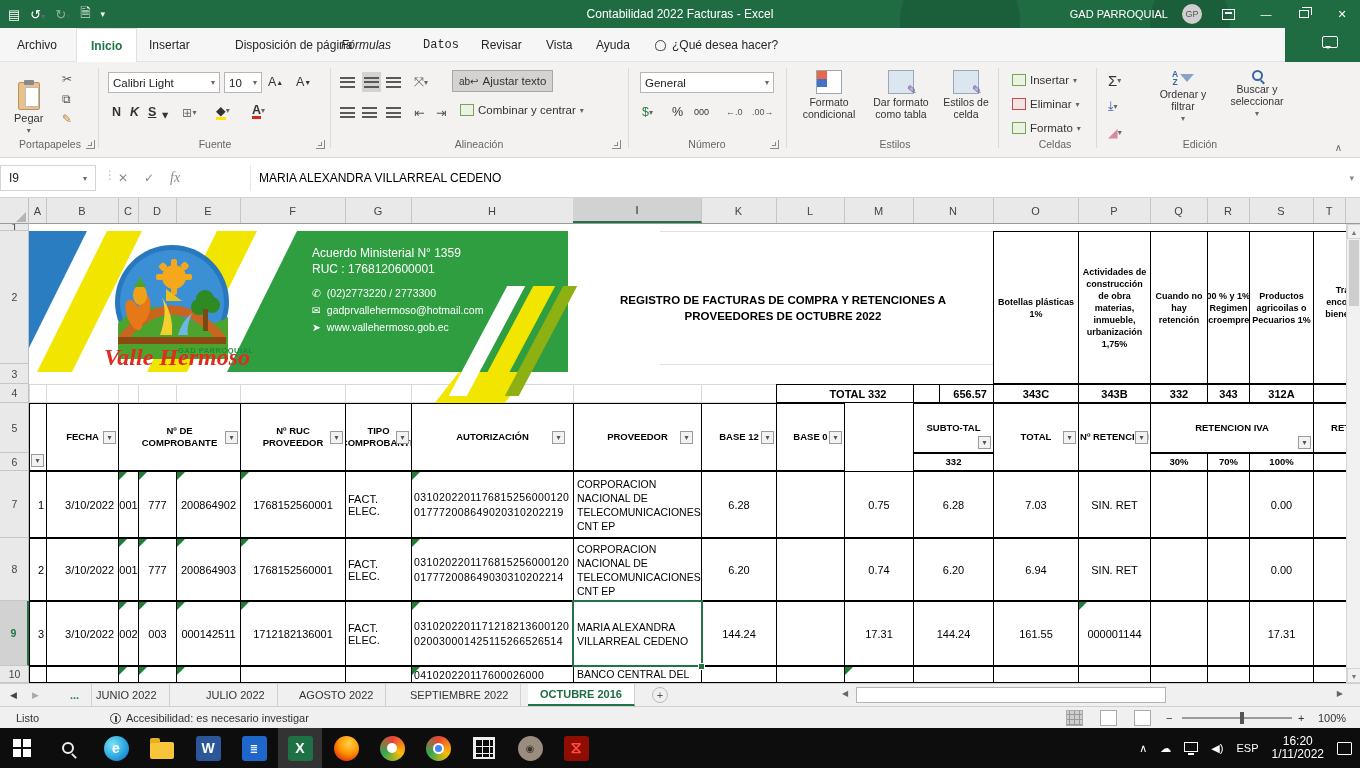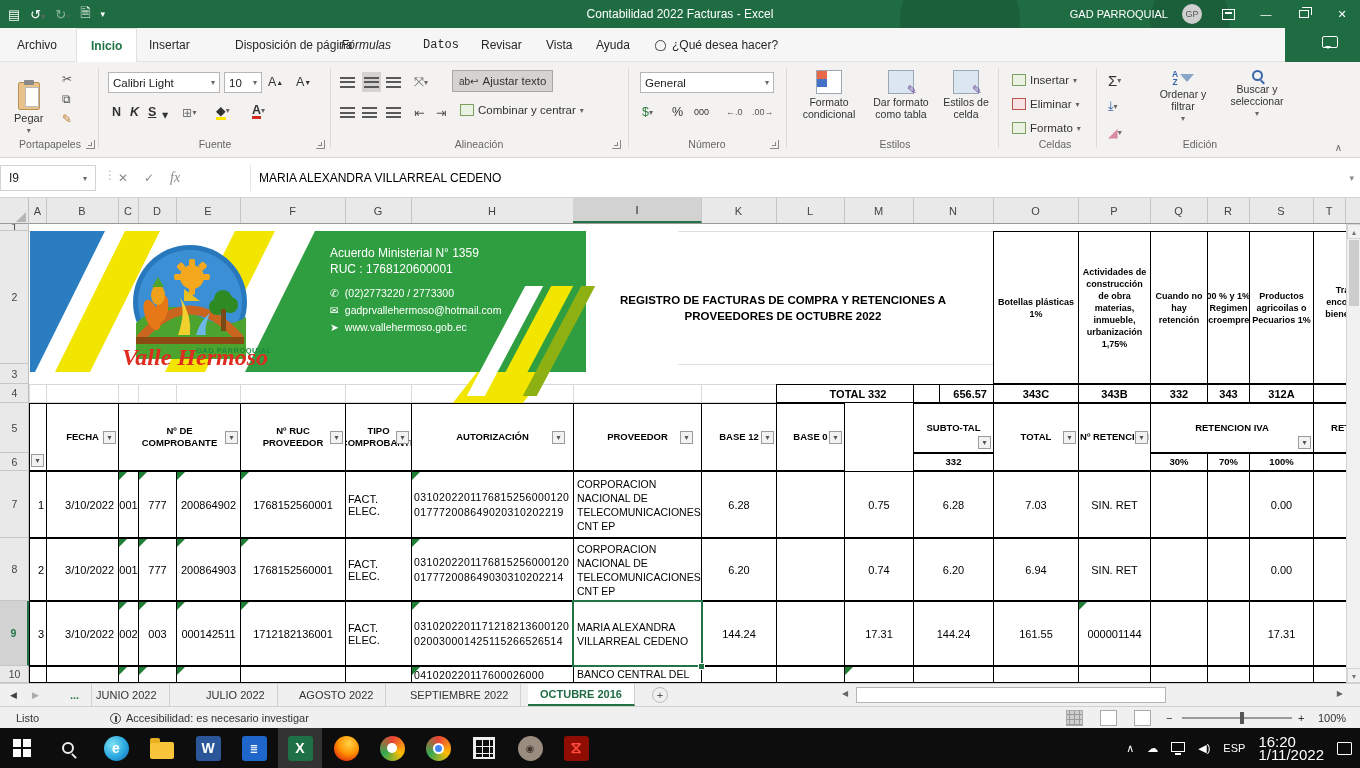--- a/index.html
+++ b/index.html
@@ -116,21 +116,21 @@
   .r23{top:7px;height:153px}
 
   .authcell{font-size:10.5px;letter-spacing:.4px;line-height:15px;word-break:break-all;padding:1px 2px;justify-content:flex-start;text-align:left;align-items:center;}
   .provcell{font-size:10.5px;line-height:14px;padding:1px 3px;justify-content:flex-start;text-align:left;}
 
   
   .selbox{position:absolute;left:572px;top:376px;width:131px;height:67px;border:2px solid #217346;pointer-events:none;}
   .handle{position:absolute;left:698px;top:439px;width:7px;height:7px;background:#217346;border:1px solid #fff;}
 
   
-  .banner{position:absolute;left:30px;top:7px;width:648px;height:141px;background:#fff;overflow:visible;}
+  .banner{position:absolute;left:12px;top:7px;width:648px;height:141px;background:#fff;overflow:visible;}
   .b-blue{position:absolute;left:0;top:0;width:100px;height:141px;background:#2b7dc1;clip-path:polygon(0 0,75px 0,5px 141px,0 141px);}
   .b-yel1{position:absolute;left:0;top:0;width:160px;height:141px;background:#f2e500;clip-path:polygon(95px 0,130px 0,60px 141px,25px 141px);}
   .b-yel2{position:absolute;left:100px;top:0;width:200px;height:141px;background:#f2e500;clip-path:polygon(105px 0,145px 0,75px 141px,35px 141px);}
   .b-green{position:absolute;left:0;top:0;width:556px;height:141px;background:#2f9e41;clip-path:polygon(285px 0,556px 0,556px 141px,215px 141px);}
   .b-stripe-w{position:absolute;left:466px;top:55px;width:18px;height:110px;background:#fff;transform:skewX(-28deg);}
   .b-stripe-y{position:absolute;left:492px;top:55px;width:22px;height:110px;background:#f2e500;transform:skewX(-28deg);}
   .b-stripe-g{position:absolute;left:522px;top:55px;width:14px;height:110px;background:#8db012;transform:skewX(-28deg);}
   .b-tail{position:absolute;left:440px;top:128px;width:70px;height:44px;background:#f2e500;transform:skewX(-38deg);}
   .b-contact{position:absolute;left:300px;top:14px;width:240px;color:#fff;font-size:11px;line-height:15px;}
   .b-contact .hd{font-size:12px;line-height:16px;margin-bottom:8px;}
@@ -175,21 +175,21 @@
   .winlogo{display:grid;grid-template-columns:8px 8px;grid-template-rows:8px 8px;gap:1.5px;}
   .winlogo i{background:#fff;}
   .srch{width:12px;height:12px;border:2px solid #eee;border-radius:50%;position:relative;}
   .srch::after{content:"";position:absolute;right:-5px;bottom:-5px;width:6px;height:2px;background:#eee;transform:rotate(45deg);}
   .tile{width:25px;height:25px;border-radius:3px;display:flex;align-items:center;justify-content:center;font-size:14px;font-weight:bold;color:#fff;}
   .circ{border-radius:50%;}
   .folder{width:24px;height:17px;background:#f8c53a;border-radius:2px;position:relative;margin-top:4px;}
   .folder::before{content:"";position:absolute;left:0;top:-4px;width:10px;height:5px;background:#e8b020;border-radius:2px 2px 0 0;}
   .gridtile{width:22px;height:22px;border:2px solid #eee;background-image:linear-gradient(#eee 1px,transparent 1px),linear-gradient(90deg,#eee 1px,transparent 1px);background-size:7px 7px;}
   .tray{position:absolute;top:0;height:40px;display:flex;align-items:center;gap:13px;font-size:11px;color:#fff;}
-  .clock{text-align:left;font-size:15px;line-height:13px;}
+  .clock{text-align:center;font-size:12px;line-height:13px;}
   .notif{width:15px;height:13px;border:1.5px solid #fff;border-radius:1px;position:relative;}
   .monitor{width:14px;height:10px;border:1.5px solid #fff;position:relative;margin-top:-2px;}
   .monitor::after{content:"";position:absolute;left:3px;bottom:-4px;width:6px;height:2px;background:#fff;}
   .spk{font-size:11px;}
 </style>
 </head>
 <body>
 
 <div class="screen">
 

